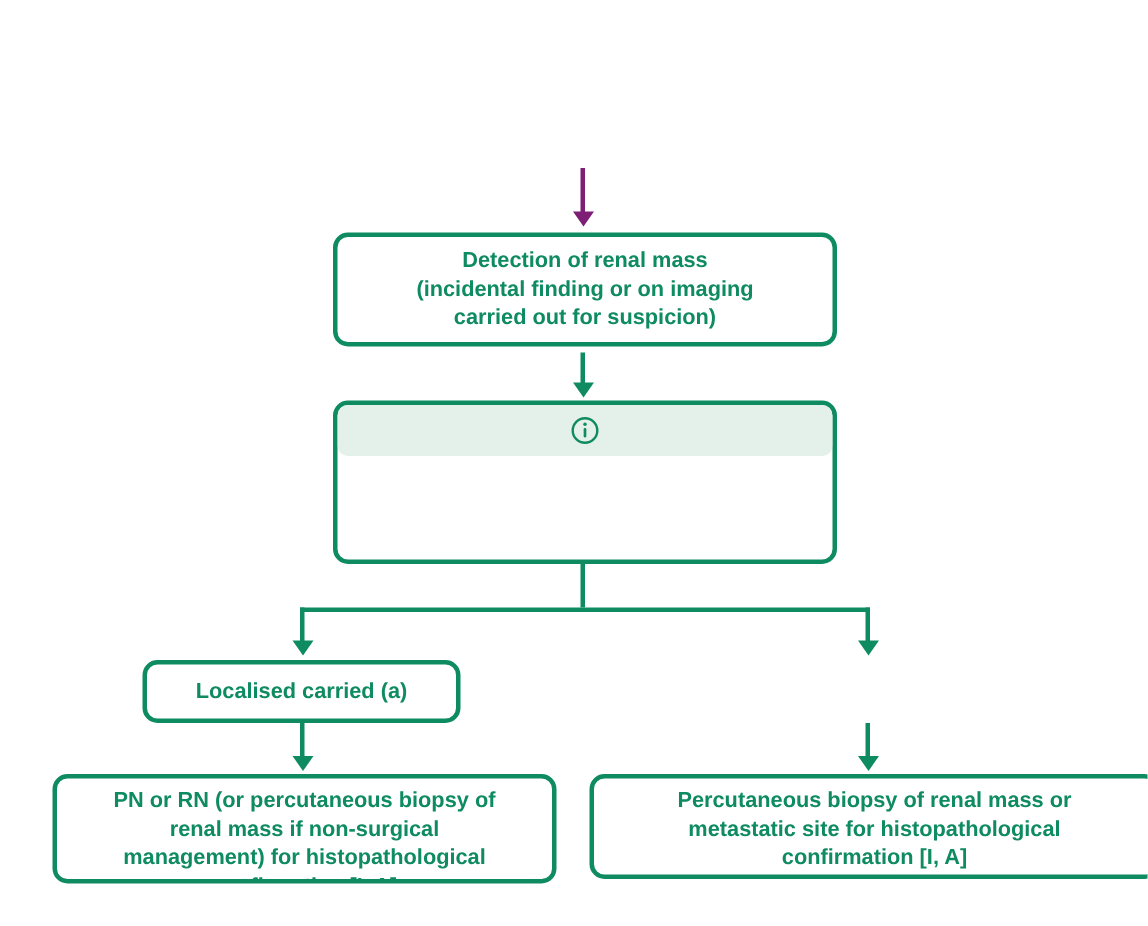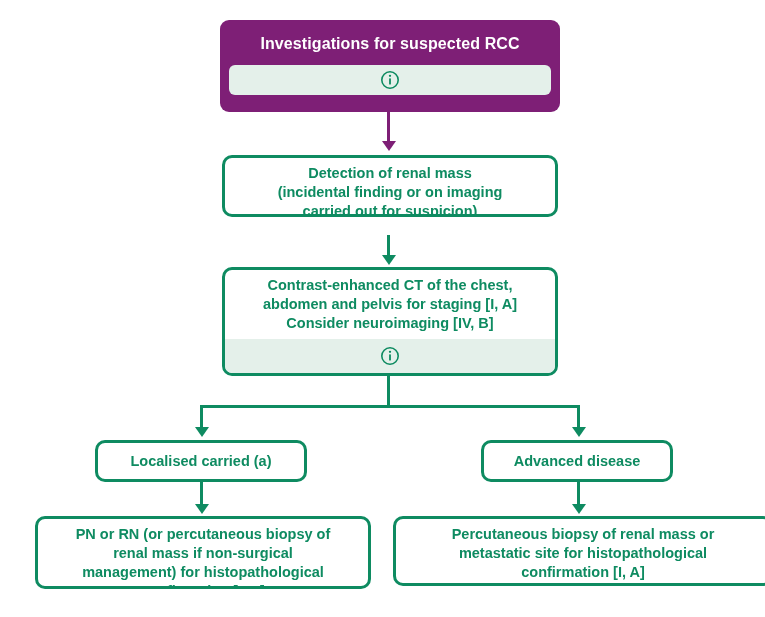--- a/index.html
+++ b/index.html
@@ -99,47 +99,34 @@
     border-right: 7px solid transparent;
     border-top: 10px solid #0E8B61;
   }
   .arrowhead.purple { border-top-color: #7E1F76; }
 </style>
 </head>
 <body>
 
 <div id="flowchart">
 
-  <div class="node header-node" style="left:220px; top:20px; width:340px; height:92px;">
-    <div class="title">Investigations for suspected RCC</div>
-    <div class="info-strip">
-      <svg class="info-icon" width="20" height="20" viewBox="0 0 20 20">
-        <circle cx="10" cy="10" r="8.2" fill="none" stroke="#0E8B61" stroke-width="1.6"></circle>
-        <circle cx="10" cy="5.8" r="1.15" fill="#0E8B61"></circle>
-        <rect x="9.1" y="8.3" width="1.8" height="6.3" rx="0.7" fill="#0E8B61"></rect>
-      </svg>
-    </div>
-  </div>
 
   <div class="line purple" style="left:387px; top:112px; width:3px; height:31px;"></div>
   <div class="arrowhead purple" style="left:381.5px; top:141px;"></div>
 
-  <div class="node plain-node" style="left:222px; top:155px; width:336px; height:62px;">
+  <div class="node plain-node" style="left:222px; top:155px; width:336px; height:76px;">
     <div class="body">Detection of renal mass
 (incidental finding or on imaging
 carried out for suspicion)</div>
   </div>
 
   <div class="line" style="left:387px; top:235px; width:3px; height:22px;"></div>
   <div class="arrowhead" style="left:381.5px; top:255px;"></div>
 
   <div class="node plain-node" style="left:222px; top:267px; width:336px; height:109px;">
-    <div class="body">Contrast-enhanced CT of the chest,
-abdomen and pelvis for staging [I, A]
-Consider neuroimaging [IV, B]</div>
     <div class="info-strip">
       <svg class="info-icon" width="20" height="20" viewBox="0 0 20 20">
         <circle cx="10" cy="10" r="8.2" fill="none" stroke="#0E8B61" stroke-width="1.6"></circle>
         <circle cx="10" cy="5.8" r="1.15" fill="#0E8B61"></circle>
         <rect x="9.1" y="8.3" width="1.8" height="6.3" rx="0.7" fill="#0E8B61"></rect>
       </svg>
     </div>
   </div>
 
   <div class="line" style="left:387px; top:376px; width:3px; height:29px;"></div>
@@ -152,23 +139,20 @@
   <div class="line" style="left:577px; top:405px; width:3px; height:24px;"></div>
   <div class="arrowhead" style="left:571.5px; top:427px;"></div>
 
   <div class="node plain-node" style="left:95px; top:440px; width:212px; height:42px;">
     <div class="body">Localised carried (a)</div>
   </div>
 
   <div class="line" style="left:200px; top:482px; width:3px; height:24px;"></div>
   <div class="arrowhead" style="left:194.5px; top:504px;"></div>
 
-  <div class="node plain-node" style="left:481px; top:440px; width:192px; height:42px;">
-    <div class="body">Advanced disease</div>
-  </div>
 
   <div class="line" style="left:577px; top:482px; width:3px; height:24px;"></div>
   <div class="arrowhead" style="left:571.5px; top:504px;"></div>
 
   <div class="node plain-node" style="left:35px; top:516px; width:336px; height:73px;">
     <div class="body">PN or RN (or percutaneous biopsy of
 renal mass if non-surgical
 management) for histopathological
 confirmation [I, A]</div>
   </div>

